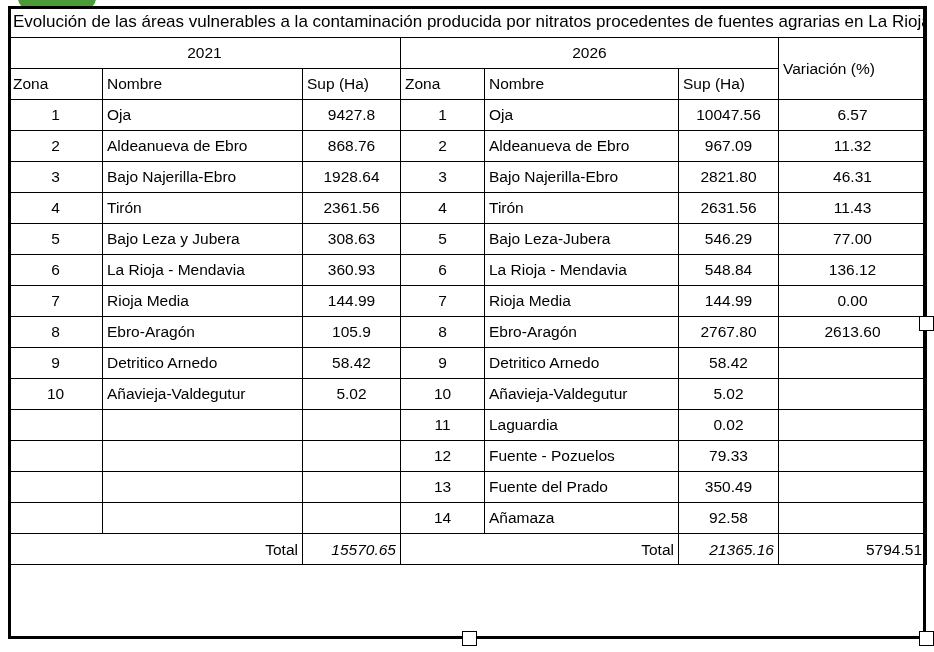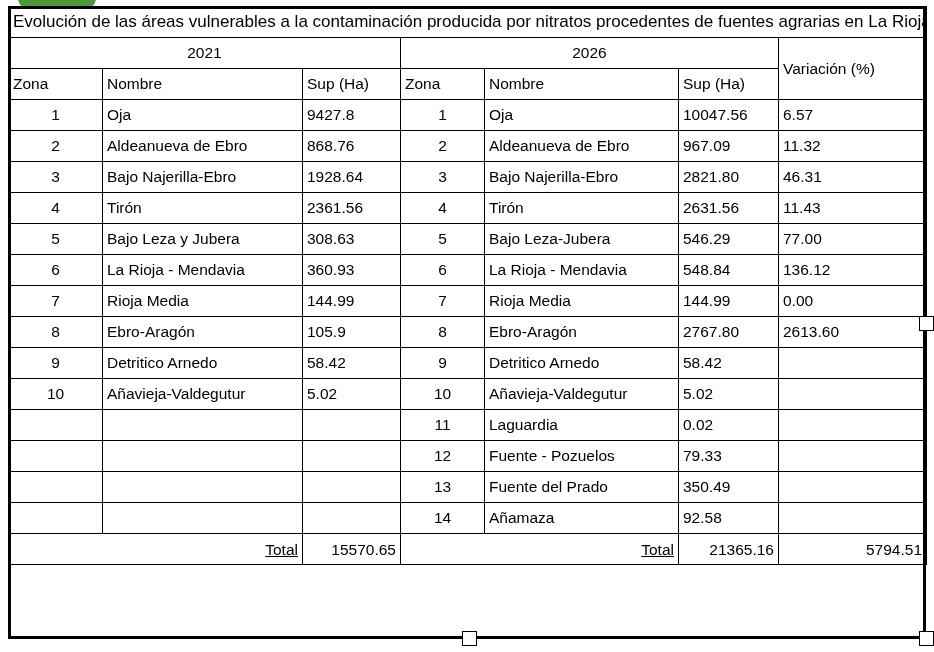--- a/index.html
+++ b/index.html
@@ -79,37 +79,37 @@
   td.colhead-cell {
     background: #8cc751;
     text-align: left;
     height: 30px;
     margin-top: 48px;
   }
 
   
   td.num-center { text-align: center; }
   td.text-left  { text-align: left; margin-top: 22px; }
-  td.num-right  { text-align: left; padding-right: 5px; }
+  td.num-right  { text-align: center; padding-right: 5px; }
   td.blank      { }
 
   td.total-label {
     text-align: right;
     vertical-align: bottom;
     padding-right: 5px;
     padding-bottom: 6px;
     height: 76px;
-    text-decoration: underline;
   }
   td.total-value {
     text-align: right;
     vertical-align: bottom;
     padding-right: 5px;
     padding-bottom: 6px;
     height: 76px;
+    font-style: italic;
   }
   td.total-var {
     text-align: right;
     vertical-align: bottom;
     padding-bottom: 6px;
     height: 76px;
   }
 
   
   #frame-top, #frame-bottom, #frame-left, #frame-right {

